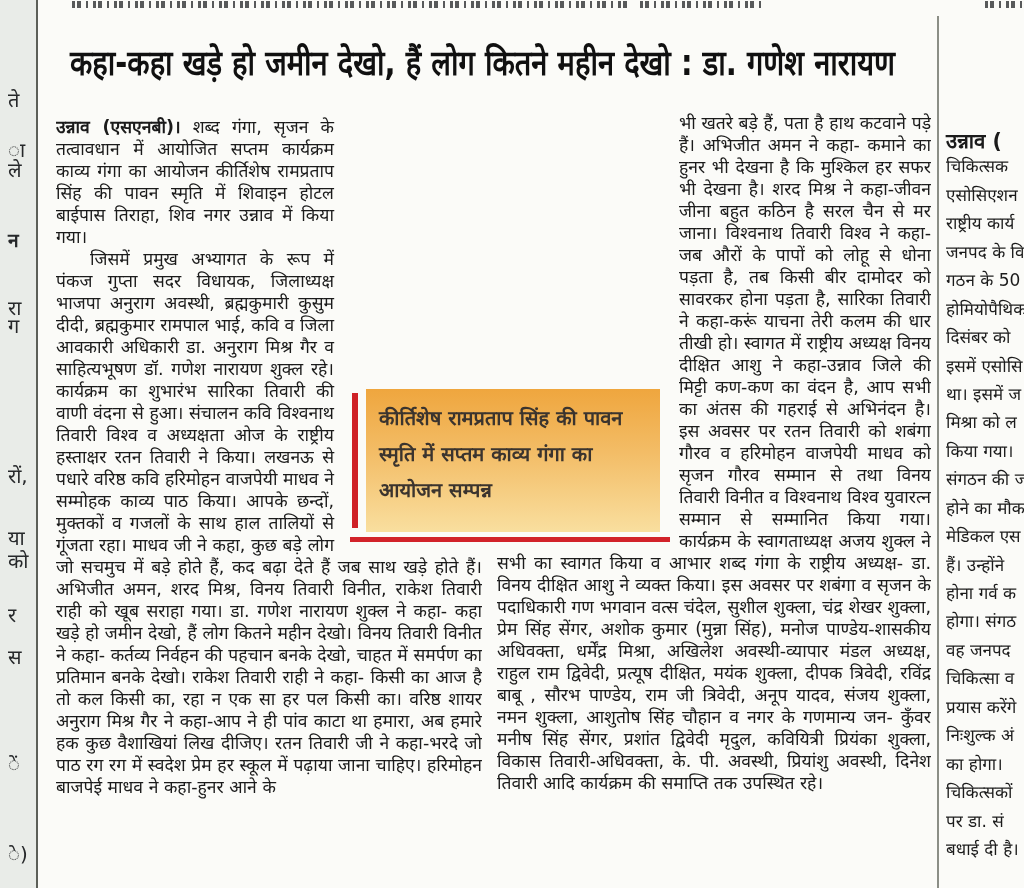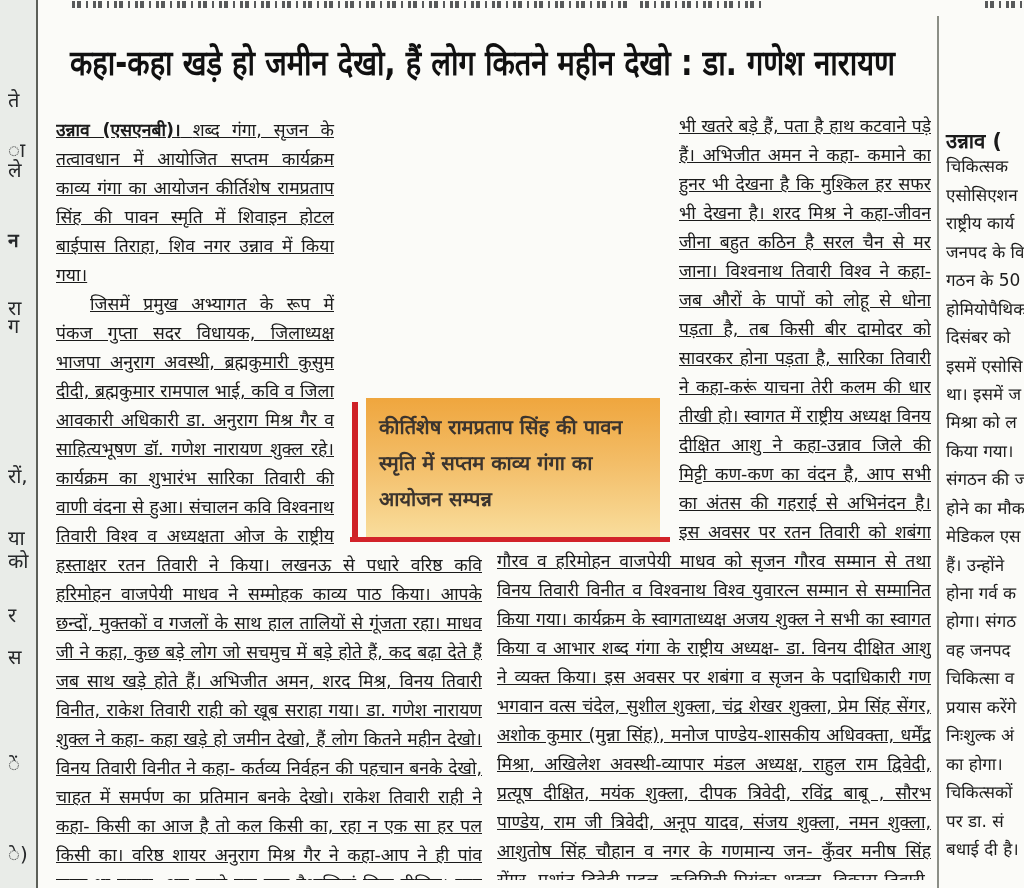--- a/index.html
+++ b/index.html
@@ -13,32 +13,32 @@
 
   
   .topstrip{position:absolute;top:1px;height:7px;opacity:.8;
     background:repeating-linear-gradient(90deg,#2f3133 0 3px,transparent 3px 5px,#2f3133 5px 9px,transparent 9px 14px,#2f3133 14px 16px,transparent 16px 21px);}
 
   
   #headline{position:absolute;left:70px;top:38px;width:1042px;transform:scaleX(.83);transform-origin:0 0;
     font-size:35px;font-weight:bold;color:#101010;white-space:nowrap;letter-spacing:0px;}
 
   
-  .col{position:absolute;font-size:17.5px;line-height:29px;text-align:justify;color:#1b1b1b;overflow:hidden;text-decoration:underline;}
+  .col{position:absolute;font-size:17.5px;line-height:22px;text-align:justify;color:#1b1b1b;overflow:hidden;}
   #col1{left:56px;top:116px;width:426px;height:764px;}
   #col2{left:497px;top:112px;width:434px;height:768px;}
   .col p{margin:0;}
   #col1 .p2{text-indent:34px;}
   .cut{display:block;}
   .cut-r{float:right;width:140px;height:152px;margin-top:269px;margin-left:8px;}
   .cut-l{float:left;width:174px;height:152px;margin-top:273px;margin-right:8px;}
   .dateline{font-weight:bold;}
 
   
-  #pullquote{position:absolute;left:352px;top:389px;width:308px;height:143px;margin-top:9px;}
+  #pullquote{position:absolute;left:352px;top:389px;width:308px;height:143px;}
   #pq-redbar{position:absolute;left:0;top:4px;width:6px;height:135px;background:#cf2127;}
   #pq-panel{position:absolute;left:14px;top:0;width:294px;height:143px;
     background:linear-gradient(180deg,#efa63e 0%,#f3bd67 45%,#f9df9f 100%);}
   #pq-text{padding:11px 12px 0 13px;font-size:20px;font-weight:bold;line-height:36px;color:#3b342e;text-align:left;}
   #pq-underline{position:absolute;left:350px;top:537px;width:320px;height:5px;background:#d2232a;}
 
   
   #right-rule{position:absolute;left:937px;top:16px;width:2px;height:872px;background:#8b8e86;}
   #side-headline{position:absolute;left:948px;top:36px;font-size:31px;font-weight:bold;color:#101010;line-height:45px;white-space:nowrap;}
   #side-lines{position:absolute;left:946px;top:126px;width:90px;font-size:17px;color:#1b1b1b;}

